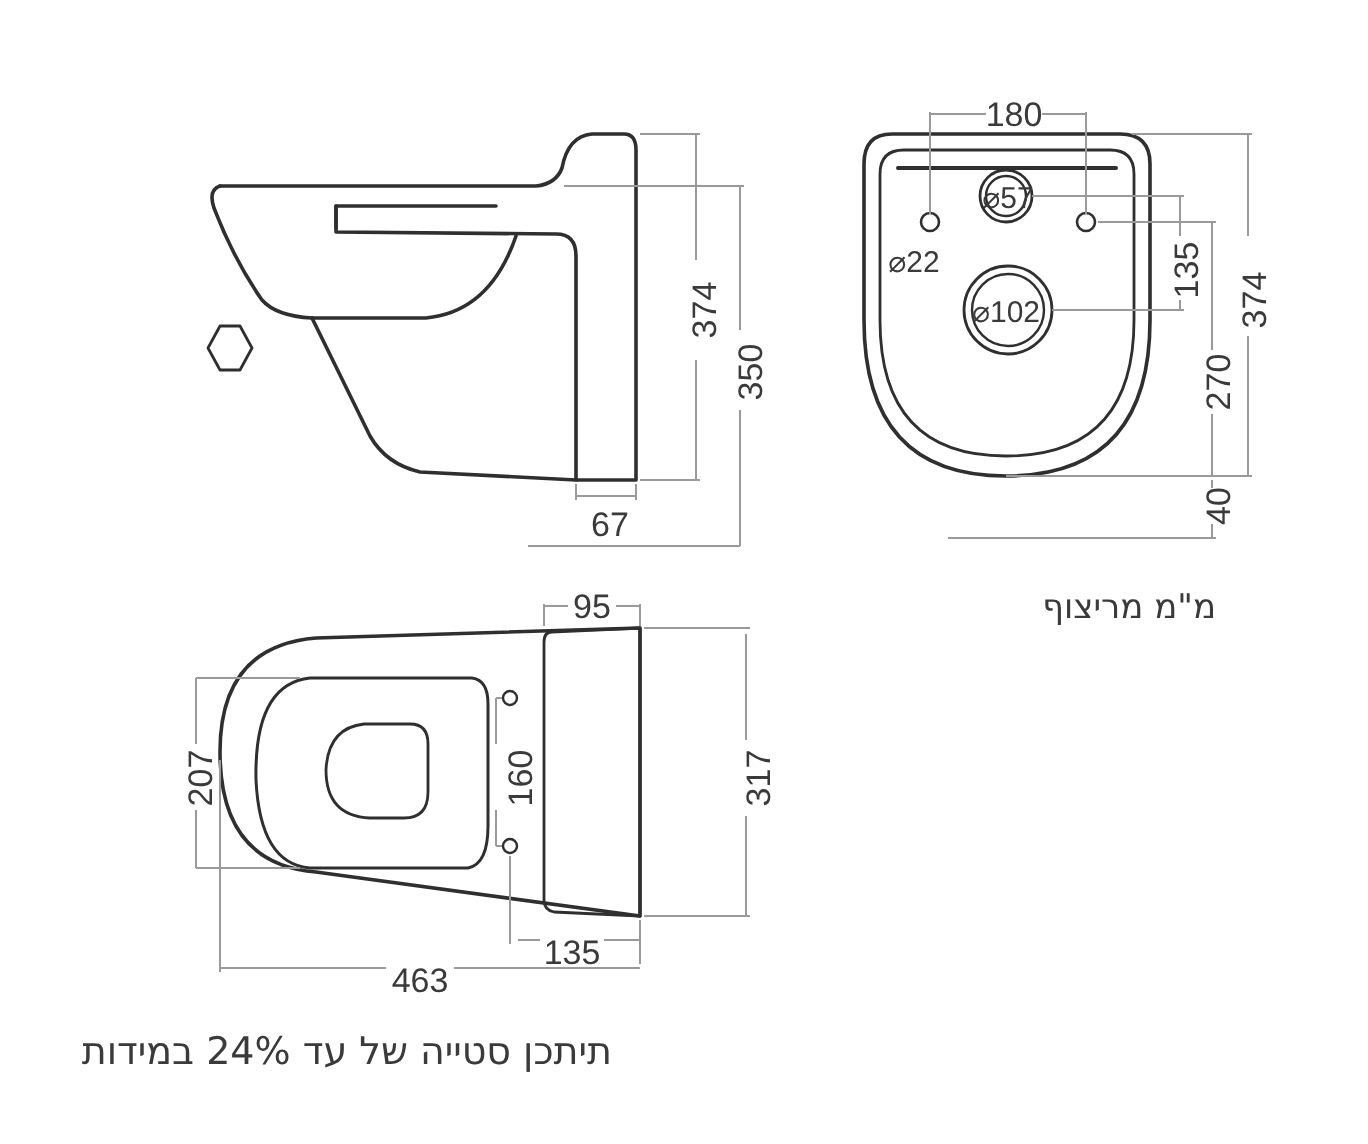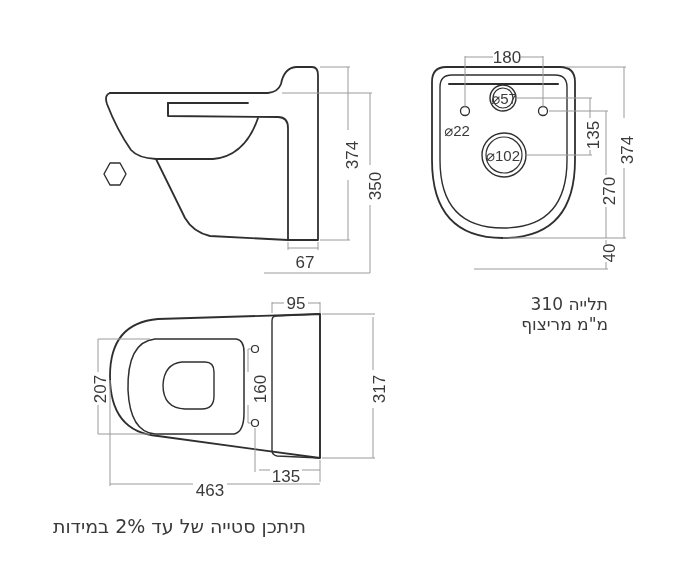--- a/index.html
+++ b/index.html
@@ -142,17 +142,16 @@
     <text class="dimtext" x="296" y="309" text-anchor="middle">95</text>
     <text class="dimtext" transform="translate(385,389) rotate(-90)" text-anchor="middle">317</text>
     <text class="dimtext" transform="translate(106,389) rotate(-90)" text-anchor="middle">207</text>
     <text class="dimtext" transform="translate(266,389) rotate(-90)" text-anchor="middle">160</text>
     <text class="dimtext" x="286" y="482" text-anchor="middle">135</text>
     <text class="dimtext" x="210" y="496" text-anchor="middle">463</text>
   </g>
 </svg>
 
 <div class="note note-mount">
-  <div>תלייה 310</div>
   <div>מ"מ מריצוף</div>
 </div>
 
-<div class="note note-tol">תיתכן סטייה של עד 2% במידות</div>
+<div class="note note-tol">תיתכן סטייה של עד 24% במידות</div>
 
 </body></html>

